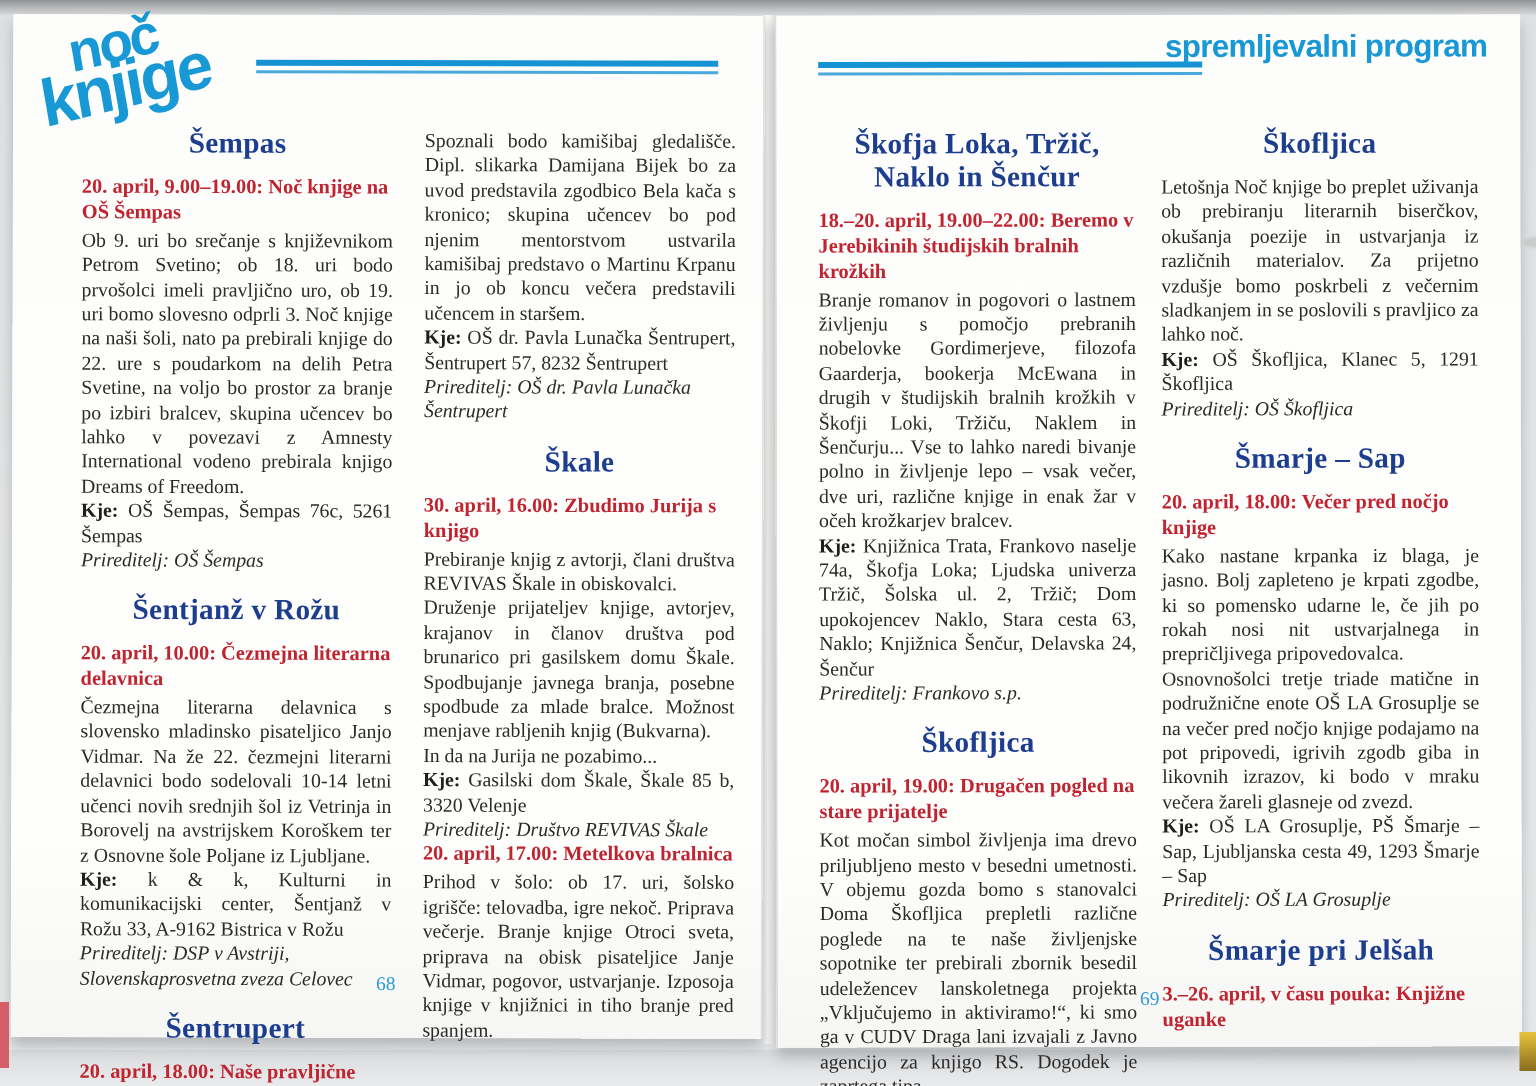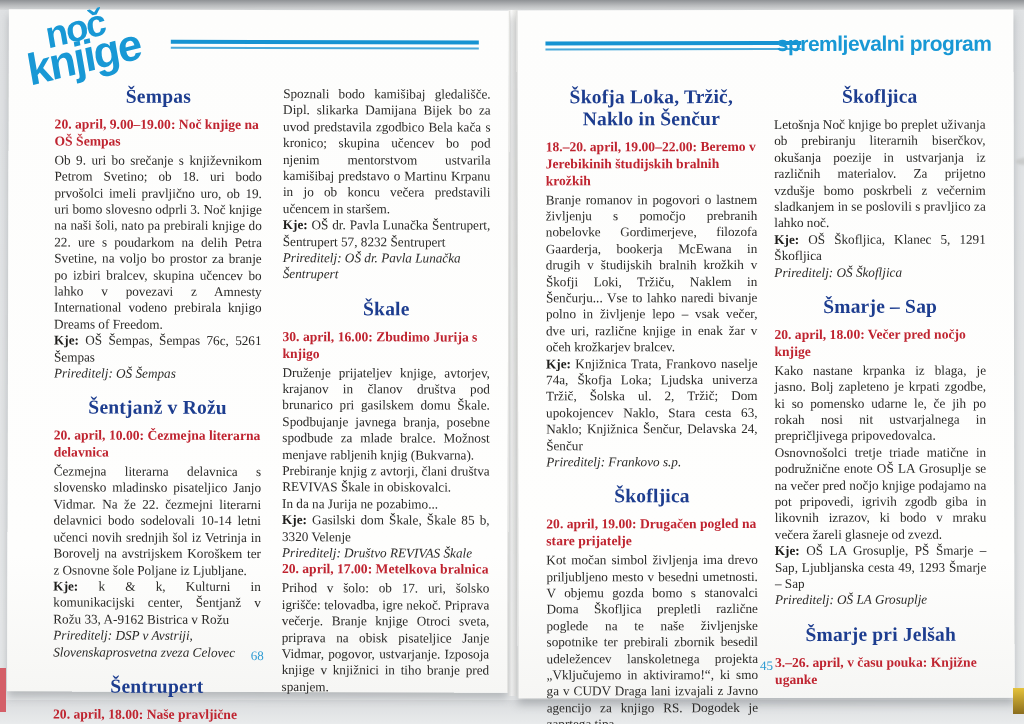--- a/index.html
+++ b/index.html
@@ -16,21 +16,21 @@
 
   
   .logo{position:absolute;left:14px;top:4px;transform:rotate(-14deg);color:#1898d5;font-family:"Liberation Sans","DejaVu Sans",sans-serif;font-weight:bold;line-height:.8;letter-spacing:-2px;}
   .logo .w1{display:block;font-size:37px;margin-left:26px;transform:skewX(-4deg);}
   .logo .w2{display:block;font-size:44px;margin-top:-4px;transform:skewX(-4deg);}
   .rule{position:absolute;height:9px;}
   .rule .r1{height:4px;background:#1693d2;}
   .rule .r2{height:2px;background:#49a9da;margin-top:3px;}
   .rule-left{left:162px;top:30px;width:308px;}
   .rule-right{left:28px;top:31px;width:256px;}
-  .section-title{position:absolute;right:22px;top:22px;color:#1898d5;font-family:"Liberation Sans","DejaVu Sans",sans-serif;font-weight:bold;font-size:21px;letter-spacing:-.5px;}
+  .section-title{position:absolute;right:22px;top:10px;color:#1898d5;font-family:"Liberation Sans","DejaVu Sans",sans-serif;font-weight:bold;font-size:21px;letter-spacing:-.5px;}
 
   
   .cols{position:absolute;display:flex;}
   .cols-left{left:46px;top:76px;width:436px;gap:21px;}
   .cols-right{left:28px;top:76px;width:440px;gap:17px;}
   .column{flex:1 1 0;min-width:0;}
   .city{font-size:19.5px;font-weight:bold;color:#1d3d8f;margin:15px 0 9px;letter-spacing:.2px;text-align:center;}
   .column .city:first-child{margin-top:0;}
   .event-title{font-size:13.6px;font-weight:bold;color:#bf2430;margin:0 0 2px;line-height:1.24;}
   .body{font-size:13.2px;color:#2b2a28;margin:0;line-height:16.4px;text-align:justify;}
@@ -71,22 +71,22 @@
           <p class="organizer">Prireditelj: DSP v Avstriji, Slovenskaprosvetna zveza Celovec</p>
           <h2 class="city">Šentrupert</h2>
           <p class="event-title">20. april, 18.00: Naše pravljične knjige</p>
         </div>
       <div class="column">
           <p class="body">Spoznali bodo kamišibaj gledališče. Dipl. slikarka Damijana Bijek bo za uvod predstavila zgodbico Bela kača s kronico; skupina učencev bo pod njenim mentorstvom ustvarila kamišibaj predstavo o Martinu Krpanu in jo ob koncu večera predstavili učencem in staršem.</p>
           <p class="body"><b>Kje: </b>OŠ dr. Pavla Lunačka Šentrupert, Šentrupert 57, 8232 Šentrupert</p>
           <p class="organizer">Prireditelj: OŠ dr. Pavla Lunačka Šentrupert</p>
           <h2 class="city">Škale</h2>
           <p class="event-title">30. april, 16.00: Zbudimo Jurija s knjigo</p>
+          <p class="body">Prebiranje knjig z avtorji, člani društva REVIVAS Škale in obiskovalci.</p>
           <p class="body">Druženje prijateljev knjige, avtorjev, krajanov in članov društva pod brunarico pri gasilskem domu Škale. Spodbujanje javnega branja, posebne spodbude za mlade bralce. Možnost menjave rabljenih knjig (Bukvarna).</p>
-          <p class="body">Prebiranje knjig z avtorji, člani društva REVIVAS Škale in obiskovalci.</p>
           <p class="body">In da na Jurija ne pozabimo...</p>
           <p class="body"><b>Kje: </b>Gasilski dom Škale, Škale 85 b, 3320 Velenje</p>
           <p class="organizer">Prireditelj: Društvo REVIVAS Škale</p>
           <p class="event-title">20. april, 17.00: Metelkova bralnica</p>
           <p class="body">Prihod v šolo: ob 17. uri, šolsko igrišče: telovadba, igre nekoč. Priprava večerje. Branje knjige Otroci sveta, priprava na obisk pisateljice Janje Vidmar, pogovor, ustvarjanje. Izposoja knjige v knjižnici in tiho branje pred spanjem.</p>
         </div>
     </div>
     <div class="page-number">68</div>
   </div>
 
@@ -116,18 +116,18 @@
           <h2 class="city">Šmarje – Sap</h2>
           <p class="event-title">20. april, 18.00: Večer pred nočjo knjige</p>
           <p class="body">Kako nastane krpanka iz blaga, je jasno. Bolj zapleteno je krpati zgodbe, ki so pomensko udarne le, če jih po rokah nosi nit ustvarjalnega in prepričljivega pripovedovalca.</p>
           <p class="body">Osnovnošolci tretje triade matične in podružnične enote OŠ LA Grosuplje se na večer pred nočjo knjige podajamo na pot pripovedi, igrivih zgodb giba in likovnih izrazov, ki bodo v mraku večera žareli glasneje od zvezd.</p>
           <p class="body"><b>Kje: </b>OŠ LA Grosuplje, PŠ Šmarje – Sap, Ljubljanska cesta 49, 1293 Šmarje – Sap</p>
           <p class="organizer">Prireditelj: OŠ LA Grosuplje</p>
           <h2 class="city">Šmarje pri Jelšah</h2>
           <p class="event-title">3.–26. april, v času pouka: Knjižne uganke</p>
         </div>
     </div>
-    <div class="page-number">45</div>
+    <div class="page-number">69</div>
   </div>
 
   <div class="sliver-left"></div>
   <div class="sliver-right"></div>
 </div>
 
 </body></html>

